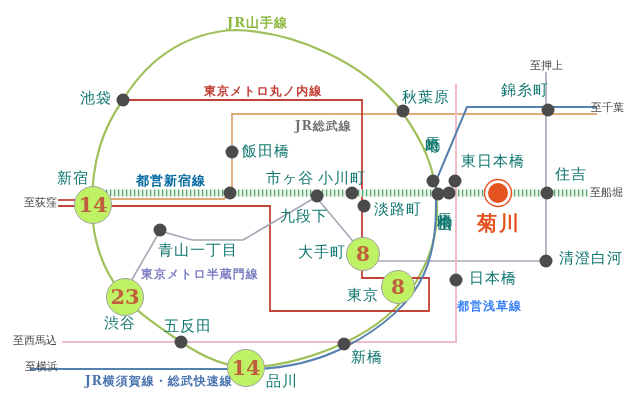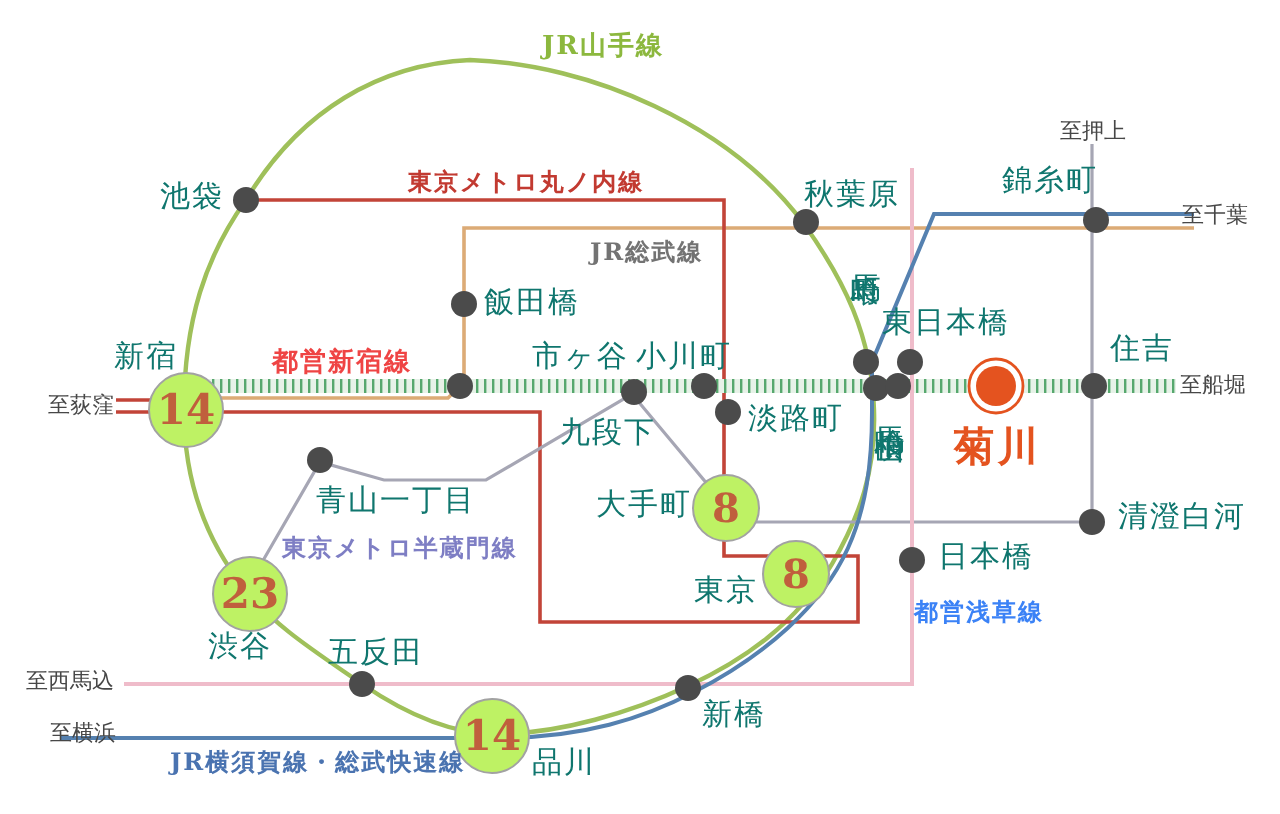--- a/index.html
+++ b/index.html
@@ -5,24 +5,24 @@
   html,body{margin:0;padding:0;background:#fff;}
   .map{position:relative;width:640px;height:407px;background:#fff;overflow:hidden;
        font-family:"DejaVu Serif","Liberation Serif",serif;}
   .map svg{position:absolute;left:0;top:0;}
   .lbl{position:absolute;color:#0f766e;font-size:15px;white-space:nowrap;line-height:1.05;
        letter-spacing:1px;z-index:3;}
   .lbl.small{font-size:11px;letter-spacing:0;color:#474747;}
   .lbl.vert{writing-mode:vertical-rl;letter-spacing:1px;}
   .line-lbl{position:absolute;font-size:12px;font-weight:bold;white-space:nowrap;
        letter-spacing:1px;z-index:3;}
-  .c-yamanote{color:#8cb83e;margin-left:44px;}
+  .c-yamanote{color:#8cb83e;}
   .c-marunouchi{color:#c23a31;}
   .c-sobu{color:#737373;}
-  .c-shinjuku{color:#ef4444;text-align:center;}
+  .c-shinjuku{color:#0369a1;text-align:center;}
   .c-hanzomon{color:#7e7ec4;}
   .c-asakusa{color:#3b82f6;}
   .c-yokosuka{color:#4a73b0;}
   .badge{position:absolute;background:#bef264;border:1.6px solid #a2a2a2;border-radius:50%;
        color:#c05f3d;text-align:center;font-weight:bold;z-index:2;
        font-family:"DejaVu Serif","Liberation Serif",serif;}
   .badge.b36{width:36px;height:36px;line-height:36px;font-size:21px;}
   .badge.b32{width:32px;height:32px;line-height:32px;font-size:20px;}
   .hl-label{position:absolute;color:#e4531f;font-size:20px;font-weight:bold;
        letter-spacing:2px;z-index:3;}
@@ -103,21 +103,21 @@
   <div class="lbl" style="left:298px;top:245px;">大手町</div>
   <div class="lbl" style="left:280px;top:209px;">九段下</div>
   <div class="lbl" style="left:158px;top:243px;">青山一丁目</div>
   <div class="lbl" style="left:238px;top:171px;margin-left:28px;">市ヶ谷</div>
   <div class="lbl" style="left:242px;top:144px;">飯田橋</div>
   <div class="lbl" style="left:318px;top:171px;">小川町</div>
   <div class="lbl" style="left:374px;top:202px;">淡路町</div>
   <div class="lbl" style="left:402px;top:90px;">秋葉原</div>
   <div class="lbl" style="left:501px;top:83px;">錦糸町</div>
   <div class="lbl vert" style="left:424px;top:125px;">馬喰町</div>
-  <div class="lbl" style="left:441px;top:154px;">東日本橋</div>
+  <div class="lbl" style="left:461px;top:154px;">東日本橋</div>
   <div class="lbl vert" style="left:436px;top:201px;">馬喰横山</div>
   <div class="lbl" style="left:555px;top:167px;">住吉</div>
   <div class="lbl" style="left:559px;top:251px;">清澄白河</div>
   <div class="lbl" style="left:469px;top:271px;">日本橋</div>
   <div class="hl-label" style="left:477px;top:210px;">菊川</div>
 
   <div class="lbl small" style="left:24px;top:197px;">至荻窪</div>
   <div class="lbl small" style="left:530px;top:60px;">至押上</div>
   <div class="lbl small" style="left:591px;top:102px;">至千葉</div>
   <div class="lbl small" style="left:590px;top:187px;">至船堀</div>

